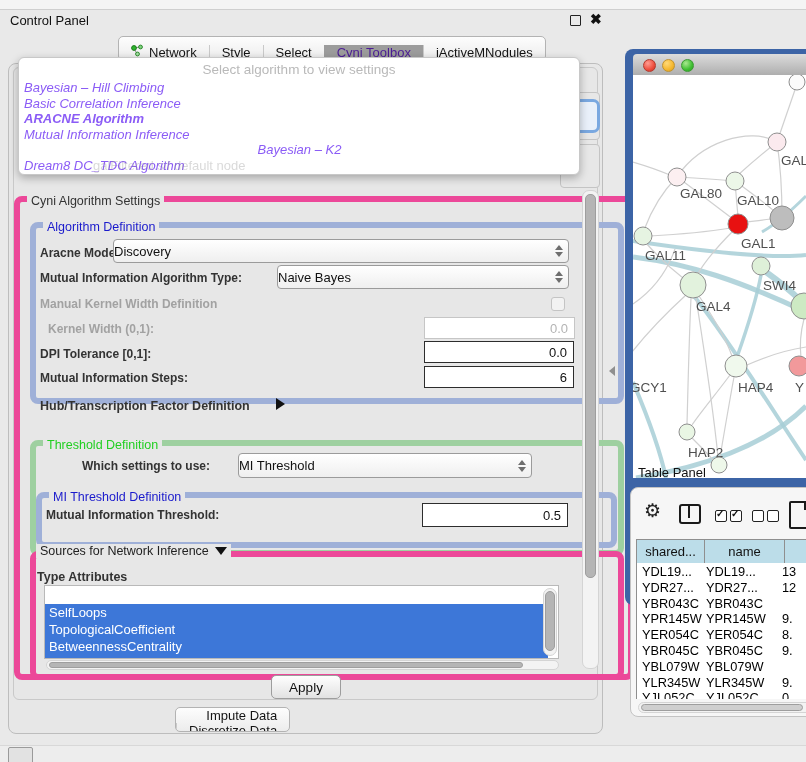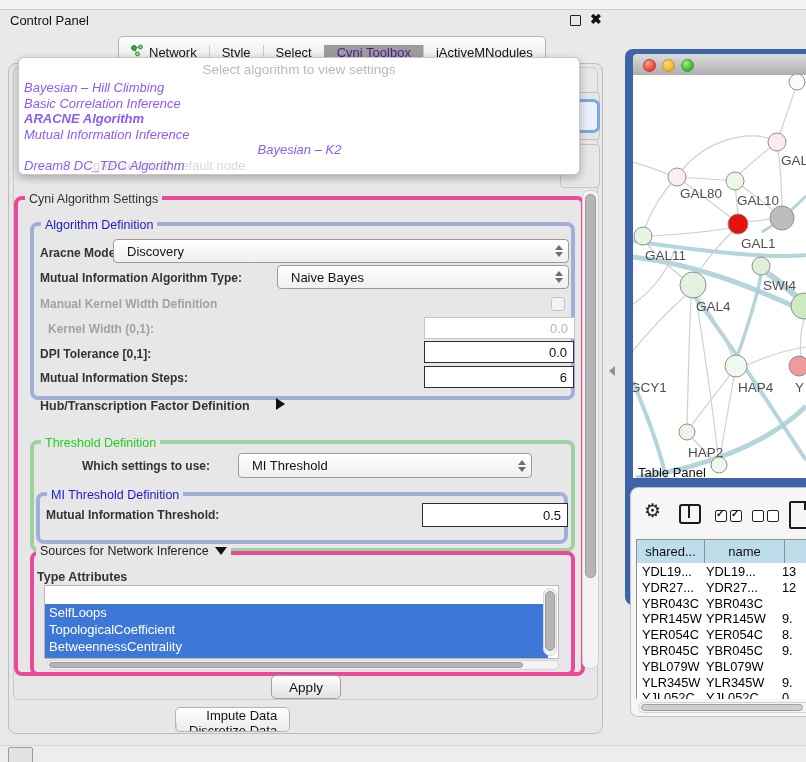--- a/index.html
+++ b/index.html
@@ -1,25 +1,25 @@
 <!DOCTYPE html>
 <html><head>
 <meta charset="utf-8">
 <style>
   html,body{margin:0;padding:0;}
   body{width:806px;height:762px;position:relative;overflow:hidden;background:#e9e9e9;
        font-family:"Liberation Sans",sans-serif;-webkit-font-smoothing:antialiased;}
   .abs{position:absolute;}
   .lbl{font-weight:bold;font-size:12px;color:#333;white-space:nowrap;}
   .lbl.dis{color:#a2a2a2;}
-  .gbox{border:4px solid #ec4899;border-radius:8px;}
+  .gbox{border:6px solid #ec4899;border-radius:8px;padding-left:45px;}
   .gtitle{position:absolute;top:-8px;left:7px;background:#e7e7e7;padding:0 4px;font-size:12.5px;color:#333;white-space:nowrap;}
   .combo{display:flex;align-items:center;border:1px solid #9b9b9b;border-radius:4px;
          background:linear-gradient(#ffffff,#efefef);font-size:13px;color:#111;}
-  .combo .ctext{flex:1;padding-left:13px;}
+  .combo .ctext{flex:1;}
   .stepper{width:18px;display:flex;flex-direction:column;align-items:center;justify-content:center;gap:2px;}
   .stepper i{width:0;height:0;border-left:4px solid transparent;border-right:4px solid transparent;display:block;}
   .stepper i.up{border-bottom:5px solid #6e6e6e;}
   .stepper i.dn{border-top:5px solid #6e6e6e;}
   .inp{background:#fff;border:1px solid #8a8a8a;display:flex;align-items:center;justify-content:flex-end;
        padding-right:6px;font-size:13px;color:#111;}
   .inp.dark{border:1.5px solid #2d2d2d;}
   .inp.dis{border:1px solid #c6c6c6;color:#b4b4b4;}
   .tabbar{display:flex;align-items:flex-end;border:1px solid #b3b3b3;border-radius:5px;overflow:hidden;
           background:linear-gradient(#fdfdfd,#ececec);height:23px;margin-left:29px;}

